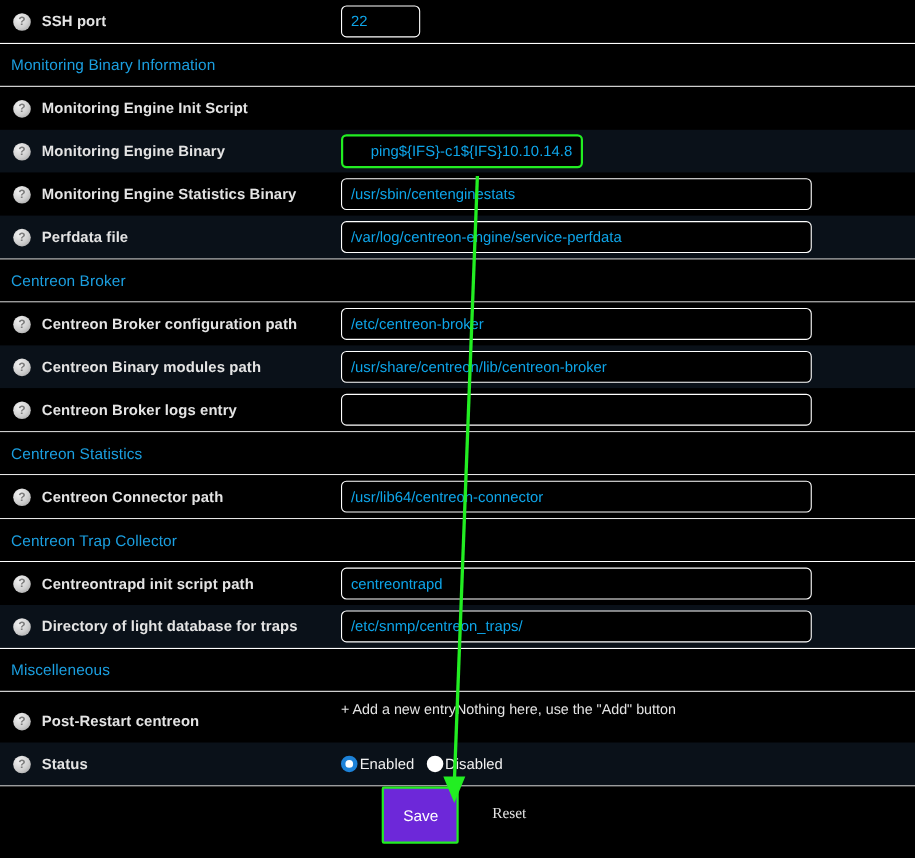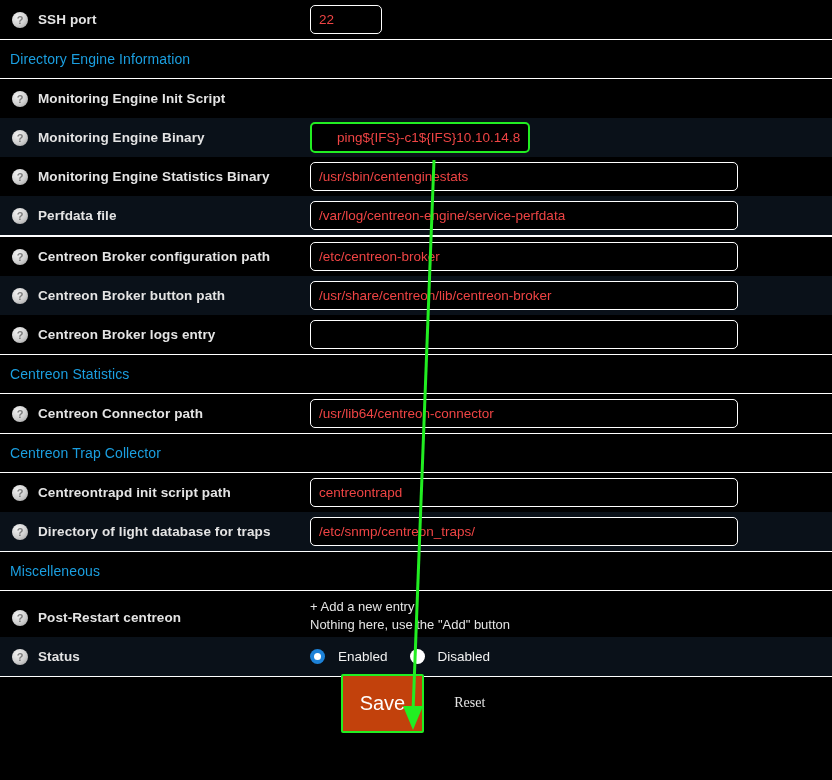--- a/index.html
+++ b/index.html
@@ -90,21 +90,21 @@
     align-items: center;
     padding-left: 0px;
   }
 
   .textinput {
     box-sizing: border-box;
     height: 29px;
     border: 1px solid #ffffff;
     border-radius: 5px;
     background: #000000;
-    color: #ef4444;
+    color: #0ea5e9;
     font-size: 13.5px;
     font-family: "Liberation Sans", sans-serif;
     padding: 0 8px;
     outline: none;
     width: 428px;
   }
   .textinput.narrow { width: 72px; }
   .textinput.highlighted {
     border: 2px solid #22ee22;
     width: 220px;
@@ -130,21 +130,21 @@
   
   .addentry {
     font-size: 13px;
     color: #e4e4e4;
     line-height: 18px;
   }
 
   .radio-group {
     display: flex;
     align-items: flex-start;
-    gap: 13px;
+    gap: 2px;
     font-size: 13.5px;
     color: #f0f0f0;
   }
   .radio {
     width: 15px;
     height: 15px;
     border-radius: 50%;
     background: #ffffff;
     display: inline-block;
     position: relative;
@@ -166,23 +166,23 @@
   
   .button-bar {
     height: 52px;
     display: flex;
     align-items: center;
     justify-content: center;
     gap: 24px;
     background: #000000;
   }
   .save-btn {
-    background: #c2410c;
+    background: #6d28d9;
     color: #ffffff;
-    font-size: 20px;
+    font-size: 14px;
     font-family: "Liberation Sans", sans-serif;
     border: 2px solid #22ee22;
     border-radius: 2px;
     padding: 16px 17px;
     cursor: pointer;
   }
   .reset-btn {
     background: transparent;
     color: #e4e4e4;
     font-size: 14px;
@@ -210,21 +210,21 @@
       <span class="help-icon">?</span>
       <span class="label-text">SSH port</span>
     </div>
     <div class="field-cell">
       <input class="textinput narrow" type="text" value="22" style="">
     </div>
   </div>
   <div class="hrule"></div>
 
   <div class="section">
-    <span class="section-title">Directory Engine Information</span>
+    <span class="section-title">Monitoring Binary Information</span>
   </div>
   <div class="hrule"></div>
 
   <div class="row">
     <div class="label-cell">
       <span class="help-icon">?</span>
       <span class="label-text">Monitoring Engine Init Script</span>
     </div>
   </div>
 
@@ -252,36 +252,39 @@
     <div class="label-cell">
       <span class="help-icon">?</span>
       <span class="label-text">Perfdata file</span>
     </div>
     <div class="field-cell">
       <input class="textinput" type="text" value="/var/log/centreon-engine/service-perfdata" style="">
     </div>
   </div>
   <div class="hrule"></div>
 
+  <div class="section">
+    <span class="section-title">Centreon Broker</span>
+  </div>
   <div class="hrule"></div>
 
   <div class="row">
     <div class="label-cell">
       <span class="help-icon">?</span>
       <span class="label-text">Centreon Broker configuration path</span>
     </div>
     <div class="field-cell">
       <input class="textinput" type="text" value="/etc/centreon-broker" style="">
     </div>
   </div>
 
   <div class="row alt">
     <div class="label-cell">
       <span class="help-icon">?</span>
-      <span class="label-text">Centreon Broker button path</span>
+      <span class="label-text">Centreon Binary modules path</span>
     </div>
     <div class="field-cell">
       <input class="textinput" type="text" value="/usr/share/centreon/lib/centreon-broker" style="">
     </div>
   </div>
 
   <div class="row">
     <div class="label-cell">
       <span class="help-icon">?</span>
       <span class="label-text">Centreon Broker logs entry</span>
@@ -337,21 +340,21 @@
   <div class="section">
     <span class="section-title">Miscelleneous</span>
   </div>
   <div class="hrule"></div>
 
   <div class="row tall">
     <div class="label-cell">
       <span class="help-icon">?</span>
       <span class="label-text">Post-Restart centreon</span>
     </div>
-    <div class="field-cell" style="flex-direction:column;align-items:flex-start;">
+    <div class="field-cell" style="flex-direction:row;align-items:flex-start;">
       <div class="addentry">+ Add a new entry</div>
       <div class="addentry">Nothing here, use the "Add" button</div>
     </div>
   </div>
 
   <div class="row alt">
     <div class="label-cell">
       <span class="help-icon">?</span>
       <span class="label-text">Status</span>
     </div>

